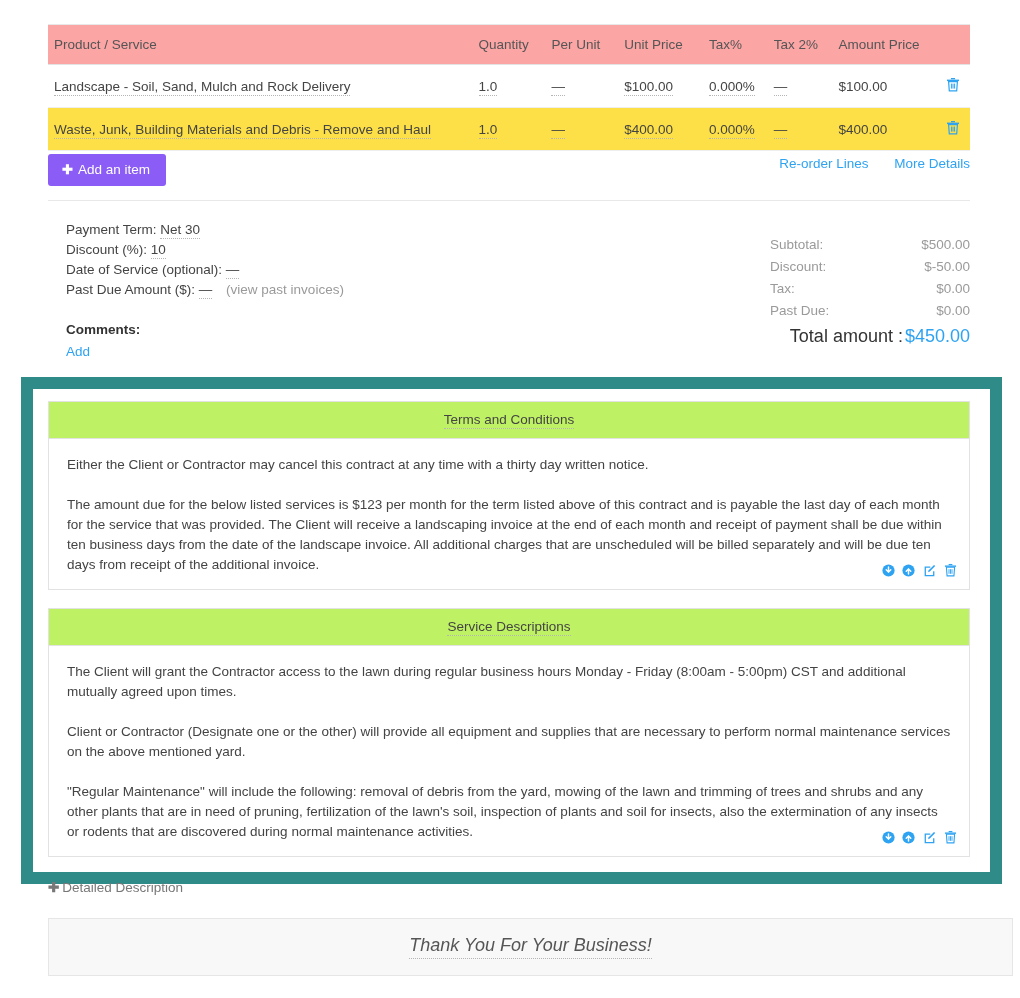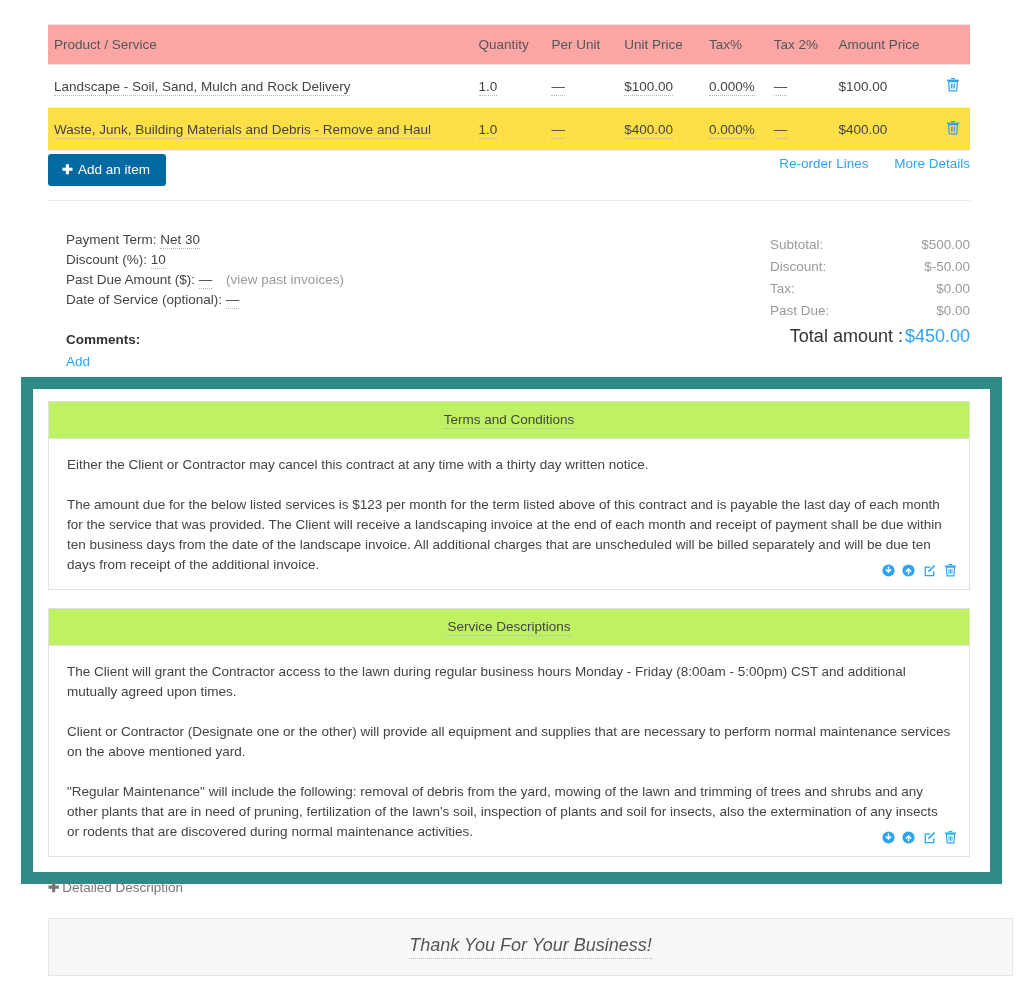--- a/index.html
+++ b/index.html
@@ -51,21 +51,21 @@
   .col-unit   { width: 84px; }
   .col-tax    { width: 64px; }
   .col-tax2   { width: 64px; }
   .col-total  { width: 96px; }
   .col-del    { width: 40px; text-align: right; padding-right: 10px !important; }
   .trash-ico { color: #2ea3f2; font-size: 15px; cursor: pointer; }
 
   
   .add-btn {
     position: absolute; left: 48px; top: 154px;
-    background: #0369a1;
+    background: #8b5cf6;
     color: #ffffff;
     border: none;
     padding: 8px 16px 9px 14px;
     font-size: 13.5px;
     font-family: "Liberation Sans", sans-serif;
     border-radius: 3px;
     cursor: pointer;
   }
   .add-btn .plus { font-weight: bold; margin-right: 5px; font-size: 13px; }
   .right-links {
@@ -75,21 +75,21 @@
   .right-links a {
     color: #2ea3f2; text-decoration: none; margin-left: 22px; cursor: pointer;
   }
   .hr-line {
     position: absolute; left: 48px; top: 200px; width: 922px;
     border-top: 1px solid #e8e8e8;
   }
 
   
   .terms-block {
-    position: absolute; left: 66px; top: 230px;
+    position: absolute; left: 66px; top: 220px;
     font-size: 13.5px; line-height: 20px; color: #444;
   }
   .terms-block .row { white-space: nowrap; margin-bottom: 0px; height: 20px; }
   .terms-block .lbl { color: #444; }
   .terms-block .val { color: #444; }
   .muted-link { color: #9a9a9a; margin-left: 10px; cursor: pointer; }
   .comments-hdr { font-weight: bold; margin-top: 20px; color: #333; }
   .add-link { color: #2ea3f2; text-decoration: none; cursor: pointer; display:block; margin-top: 2px;}
 
   
@@ -251,27 +251,27 @@
   <div class="terms-block">
     <div class="row">
       <span class="lbl">Payment Term:</span>
       <span class="val dotted">Net 30</span>
     </div>
     <div class="row">
       <span class="lbl">Discount (%):</span>
       <span class="val dotted">10</span>
     </div>
     <div class="row">
+      <span class="lbl">Date of Service (optional):</span>
+      <span class="val dotted">—</span>
+    </div>
+    <div class="row">
       <span class="lbl">Past Due Amount ($):</span>
       <span class="val dotted">—</span>
       <span class="muted-link">(view past invoices)</span>
-    </div>
-    <div class="row">
-      <span class="lbl">Date of Service (optional):</span>
-      <span class="val dotted">—</span>
     </div>
     <div class="comments-hdr">Comments:</div>
     <a class="add-link">Add</a>
   </div>
 
   <div class="totals">
     <div class="trow">
       <span>Subtotal:</span>
       <span class="amt">$500.00</span>
     </div>

